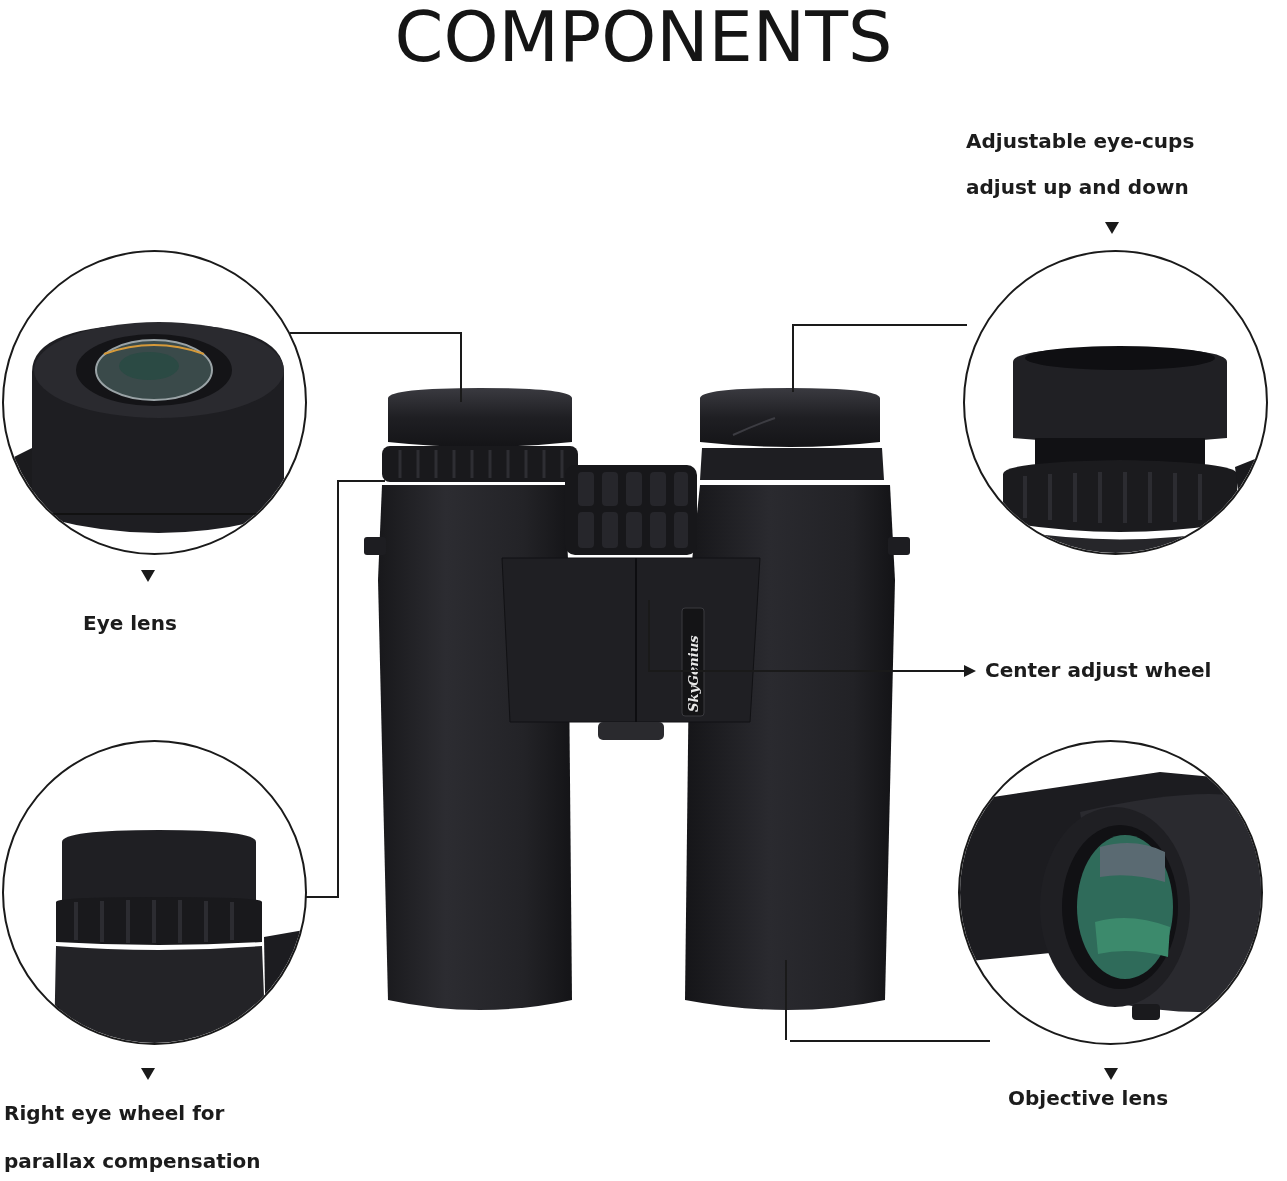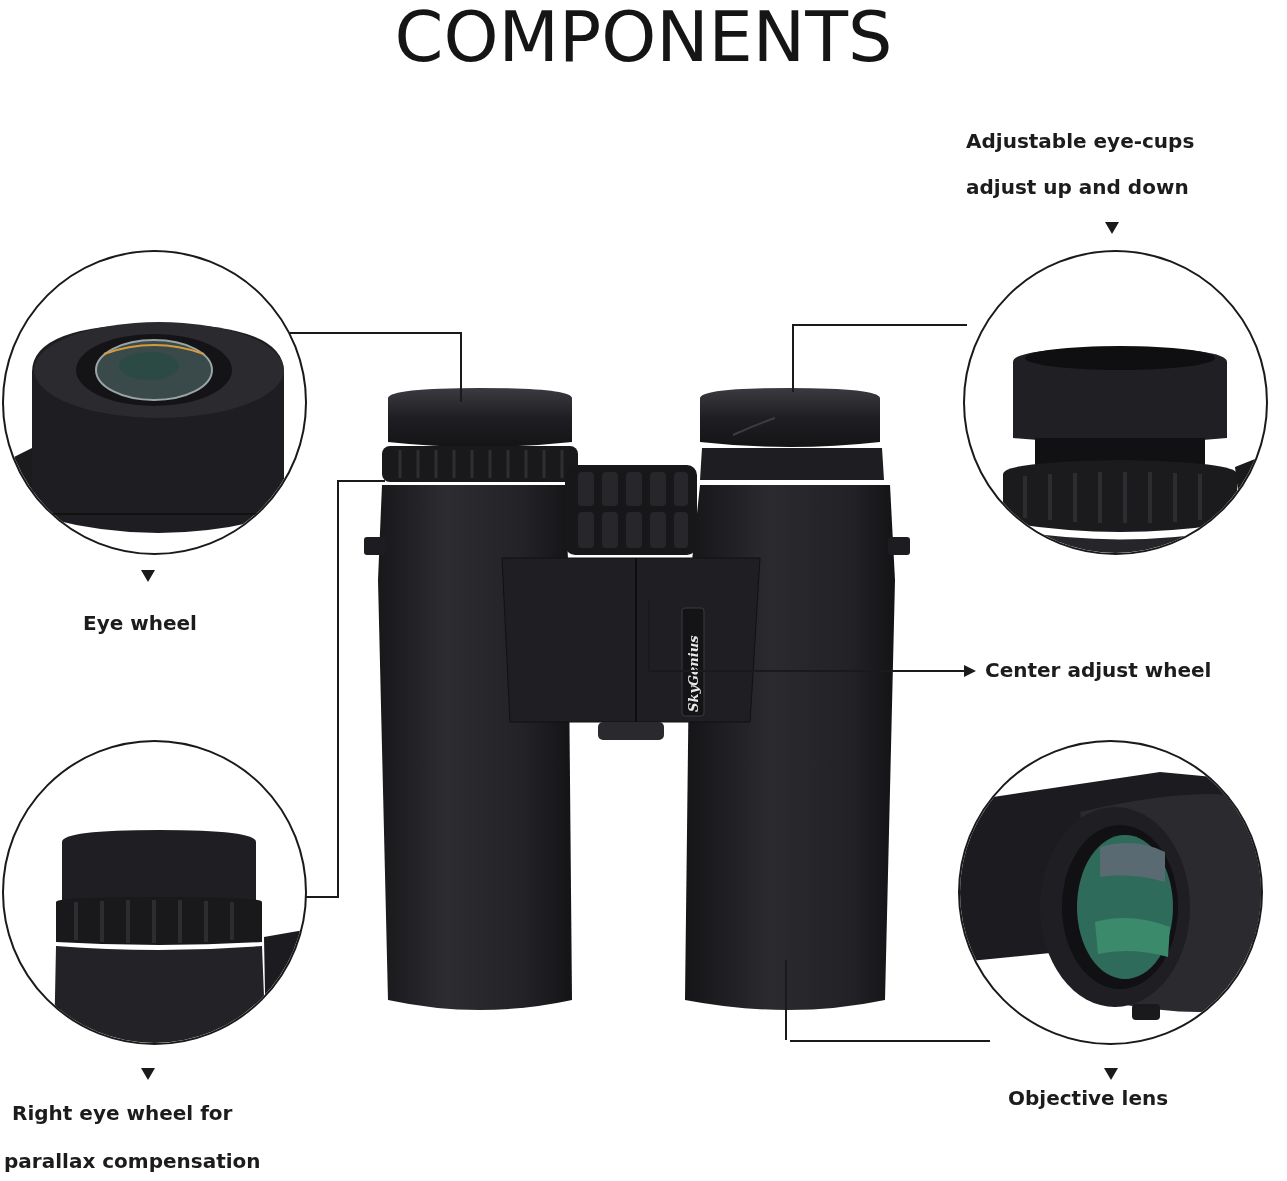--- a/index.html
+++ b/index.html
@@ -103,21 +103,21 @@
     <path d="M28 120 Q28 72 155 72 Q280 72 280 120 L280 262 Q155 300 28 262 Z" fill="#1e1e22"></path>
     <ellipse cx="155" cy="118" rx="125" ry="48" fill="#2a2a2f"></ellipse>
     <ellipse cx="150" cy="118" rx="78" ry="36" fill="#141417"></ellipse>
     <ellipse cx="150" cy="118" rx="58" ry="30" fill="#3a4a4a" stroke="#9aa3a6" stroke-width="2"></ellipse>
     <ellipse cx="145" cy="114" rx="30" ry="14" fill="#2b4a44"></ellipse>
     <path d="M100 102 Q150 84 200 102" stroke="#d69a3a" stroke-width="2" fill="none"></path>
     <line x1="30" y1="262" x2="280" y2="262" stroke="#111" stroke-width="2"></line>
   </svg>
 </div>
 <div class="abs arrow-down" style="left:141px; top:570px;"></div>
-<div class="abs label" style="left:83px; top:600px;">Eye wheel</div>
+<div class="abs label" style="left:83px; top:600px;">Eye lens</div>
 
 <div class="abs line-h" style="left:290px; top:332px; width:172px;"></div>
 <div class="abs line-v" style="left:460px; top:332px; height:70px;"></div>
 
 <div class="abs label" style="left:966px; top:118px;">Adjustable eye-cups</div>
 <div class="abs label" style="left:966px; top:164px;">adjust up and down</div>
 <div class="abs arrow-down" style="left:1105px; top:222px;"></div>
 <div class="abs circle" style="left:963px; top:250px; width:305px; height:305px;">
   <svg width="305" height="305" viewBox="0 0 305 305">
     <path d="M48 110 Q48 96 155 96 Q262 96 262 110 L262 186 Q155 196 48 186 Z" fill="#202024"></path>
@@ -163,21 +163,21 @@
     <path d="M52 204 Q155 212 258 204 L262 305 L50 305 Z" fill="#232327"></path>
     <path d="M30 268 L55 264 L56 300 L32 305 Z" fill="#1a1a1d"></path>
     <path d="M260 195 L300 188 L305 305 L262 305 Z" fill="#1c1c20"></path>
   </svg>
 </div>
 
 <div class="abs line-v" style="left:337px; top:480px; height:418px;"></div>
 <div class="abs line-h" style="left:337px; top:480px; width:48px;"></div>
 <div class="abs line-h" style="left:305px; top:896px; width:34px;"></div>
 <div class="abs arrow-down" style="left:141px; top:1068px;"></div>
-<div class="abs label" style="left:4px; top:1090px;margin-left:8px;">Right eye wheel for</div>
+<div class="abs label" style="left:4px; top:1090px;">Right eye wheel for</div>
 <div class="abs label" style="left:4px; top:1138px;">parallax compensation</div>
 
 <div class="abs circle" style="left:958px; top:740px; width:305px; height:305px;">
   <svg width="305" height="305" viewBox="0 0 305 305">
     <path d="M0 60 L200 30 L305 40 L305 200 L100 210 L0 220 Z" fill="#1c1c20"></path>
     <path d="M120 70 Q250 40 305 60 L305 260 Q250 280 150 260 Z" fill="#2a2a2f"></path>
     <ellipse cx="155" cy="165" rx="75" ry="100" fill="#1f1f23"></ellipse>
     <ellipse cx="160" cy="165" rx="58" ry="82" fill="#111114"></ellipse>
     <ellipse cx="165" cy="165" rx="48" ry="72" fill="#2f6b5a"></ellipse>
     <path d="M140 105 Q175 95 205 110 L205 140 Q170 130 140 135 Z" fill="#5a6a72"></path>

